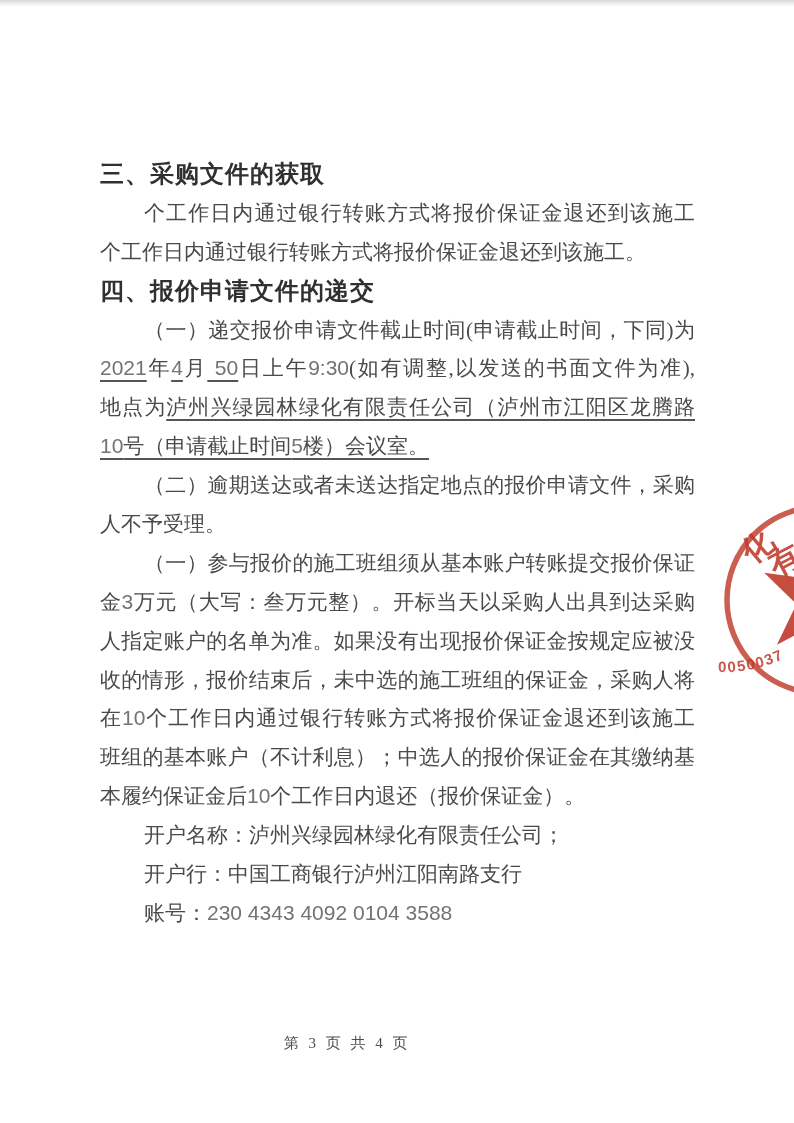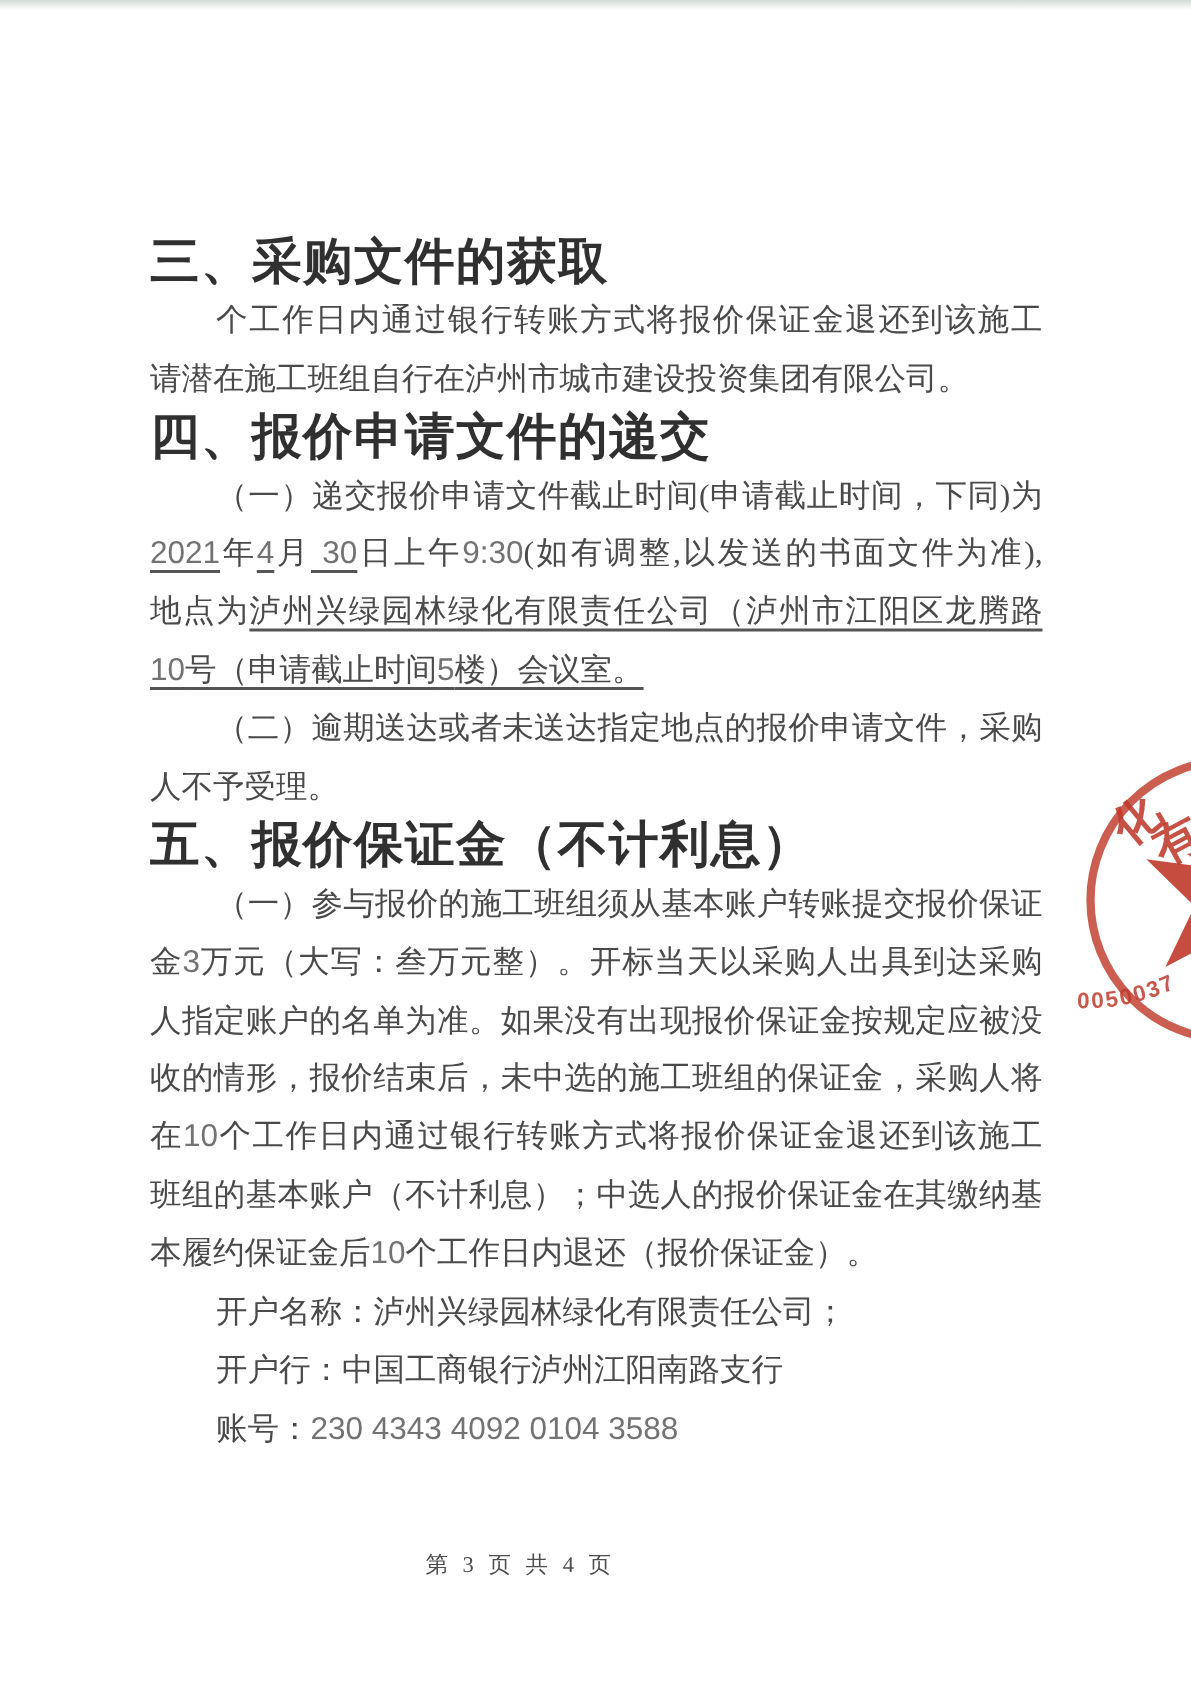--- a/index.html
+++ b/index.html
@@ -26,21 +26,21 @@
     font-size:21px;
   }
   .line{
     height:38.9px;
     line-height:38.9px;
     white-space:pre-wrap;
   }
   .line.heading{
     font-family:"Liberation Sans","DejaVu Sans",sans-serif;
     font-weight:700;
-    font-size:33px;
+    font-size:24px;
     color:var(--heading-text);
     letter-spacing:1px;
   }
   .line.ind{text-indent:44px;}
   .line.j{text-align:justify;text-align-last:justify;}
   span.u{
     text-decoration:underline;
     text-decoration-color:#555555;
     text-decoration-thickness:1.5px;
     text-underline-offset:5px;
@@ -65,29 +65,28 @@
   }
 </style>
 </head>
 <body>
 
 <div class="scan-edge"></div>
 
 <div class="content">
     <div class="line heading">三、采购文件的获取</div>
     <div class="line j ind"><span>个工作日内通过银行转账方式将报价保证金退还到该施工</span></div>
-    <div class="line"><span>请潜在施工班组自行在泸州市城市建设投资集团有限公司。</span></div>
+    <div class="line"><span>个工作日内通过银行转账方式将报价保证金退还到该施工。</span></div>
     <div class="line heading">四、报价申请文件的递交</div>
     <div class="line j ind"><span>（一）递交报价申请文件截止时间(申请截止时间，下同)为</span></div>
-    <div class="line j"><span class="u n">2021</span><span>年</span><span class="u n">4</span><span>月</span><span class="u n"> 30</span><span>日上午</span><span class="n">9:30</span><span>(如有调整,以发送的书面文件为准),</span></div>
+    <div class="line j"><span class="u n">2021</span><span>年</span><span class="u n">4</span><span>月</span><span class="u n"> 50</span><span>日上午</span><span class="n">9:30</span><span>(如有调整,以发送的书面文件为准),</span></div>
     <div class="line j"><span>地点为</span><span class="u">泸州兴绿园林绿化有限责任公司（泸州市江阳区龙腾路</span></div>
     <div class="line"><span class="u n">10</span><span class="u">号（申请截止时间</span><span class="u n">5</span><span class="u">楼）会议室。</span></div>
     <div class="line j ind"><span>（二）逾期送达或者未送达指定地点的报价申请文件，采购</span></div>
     <div class="line"><span>人不予受理。</span></div>
-    <div class="line heading">五、报价保证金（不计利息）</div>
     <div class="line j ind"><span>（一）参与报价的施工班组须从基本账户转账提交报价保证</span></div>
     <div class="line j"><span>金</span><span class="n">3</span><span>万元（大写：叁万元整）。开标当天以采购人出具到达采购</span></div>
     <div class="line j"><span>人指定账户的名单为准。如果没有出现报价保证金按规定应被没</span></div>
     <div class="line j"><span>收的情形，报价结束后，未中选的施工班组的保证金，采购人将</span></div>
     <div class="line j"><span>在</span><span class="n">10</span><span>个工作日内通过银行转账方式将报价保证金退还到该施工</span></div>
     <div class="line j"><span>班组的基本账户（不计利息）；中选人的报价保证金在其缴纳基</span></div>
     <div class="line"><span>本履约保证金后</span><span class="n">10</span><span>个工作日内退还（报价保证金）。</span></div>
     <div class="line ind"><span>开户名称：泸州兴绿园林绿化有限责任公司；</span></div>
     <div class="line ind"><span>开户行：中国工商银行泸州江阳南路支行</span></div>
     <div class="line ind"><span>账号：</span><span class="n">230 4343 4092 0104 3588</span></div>

